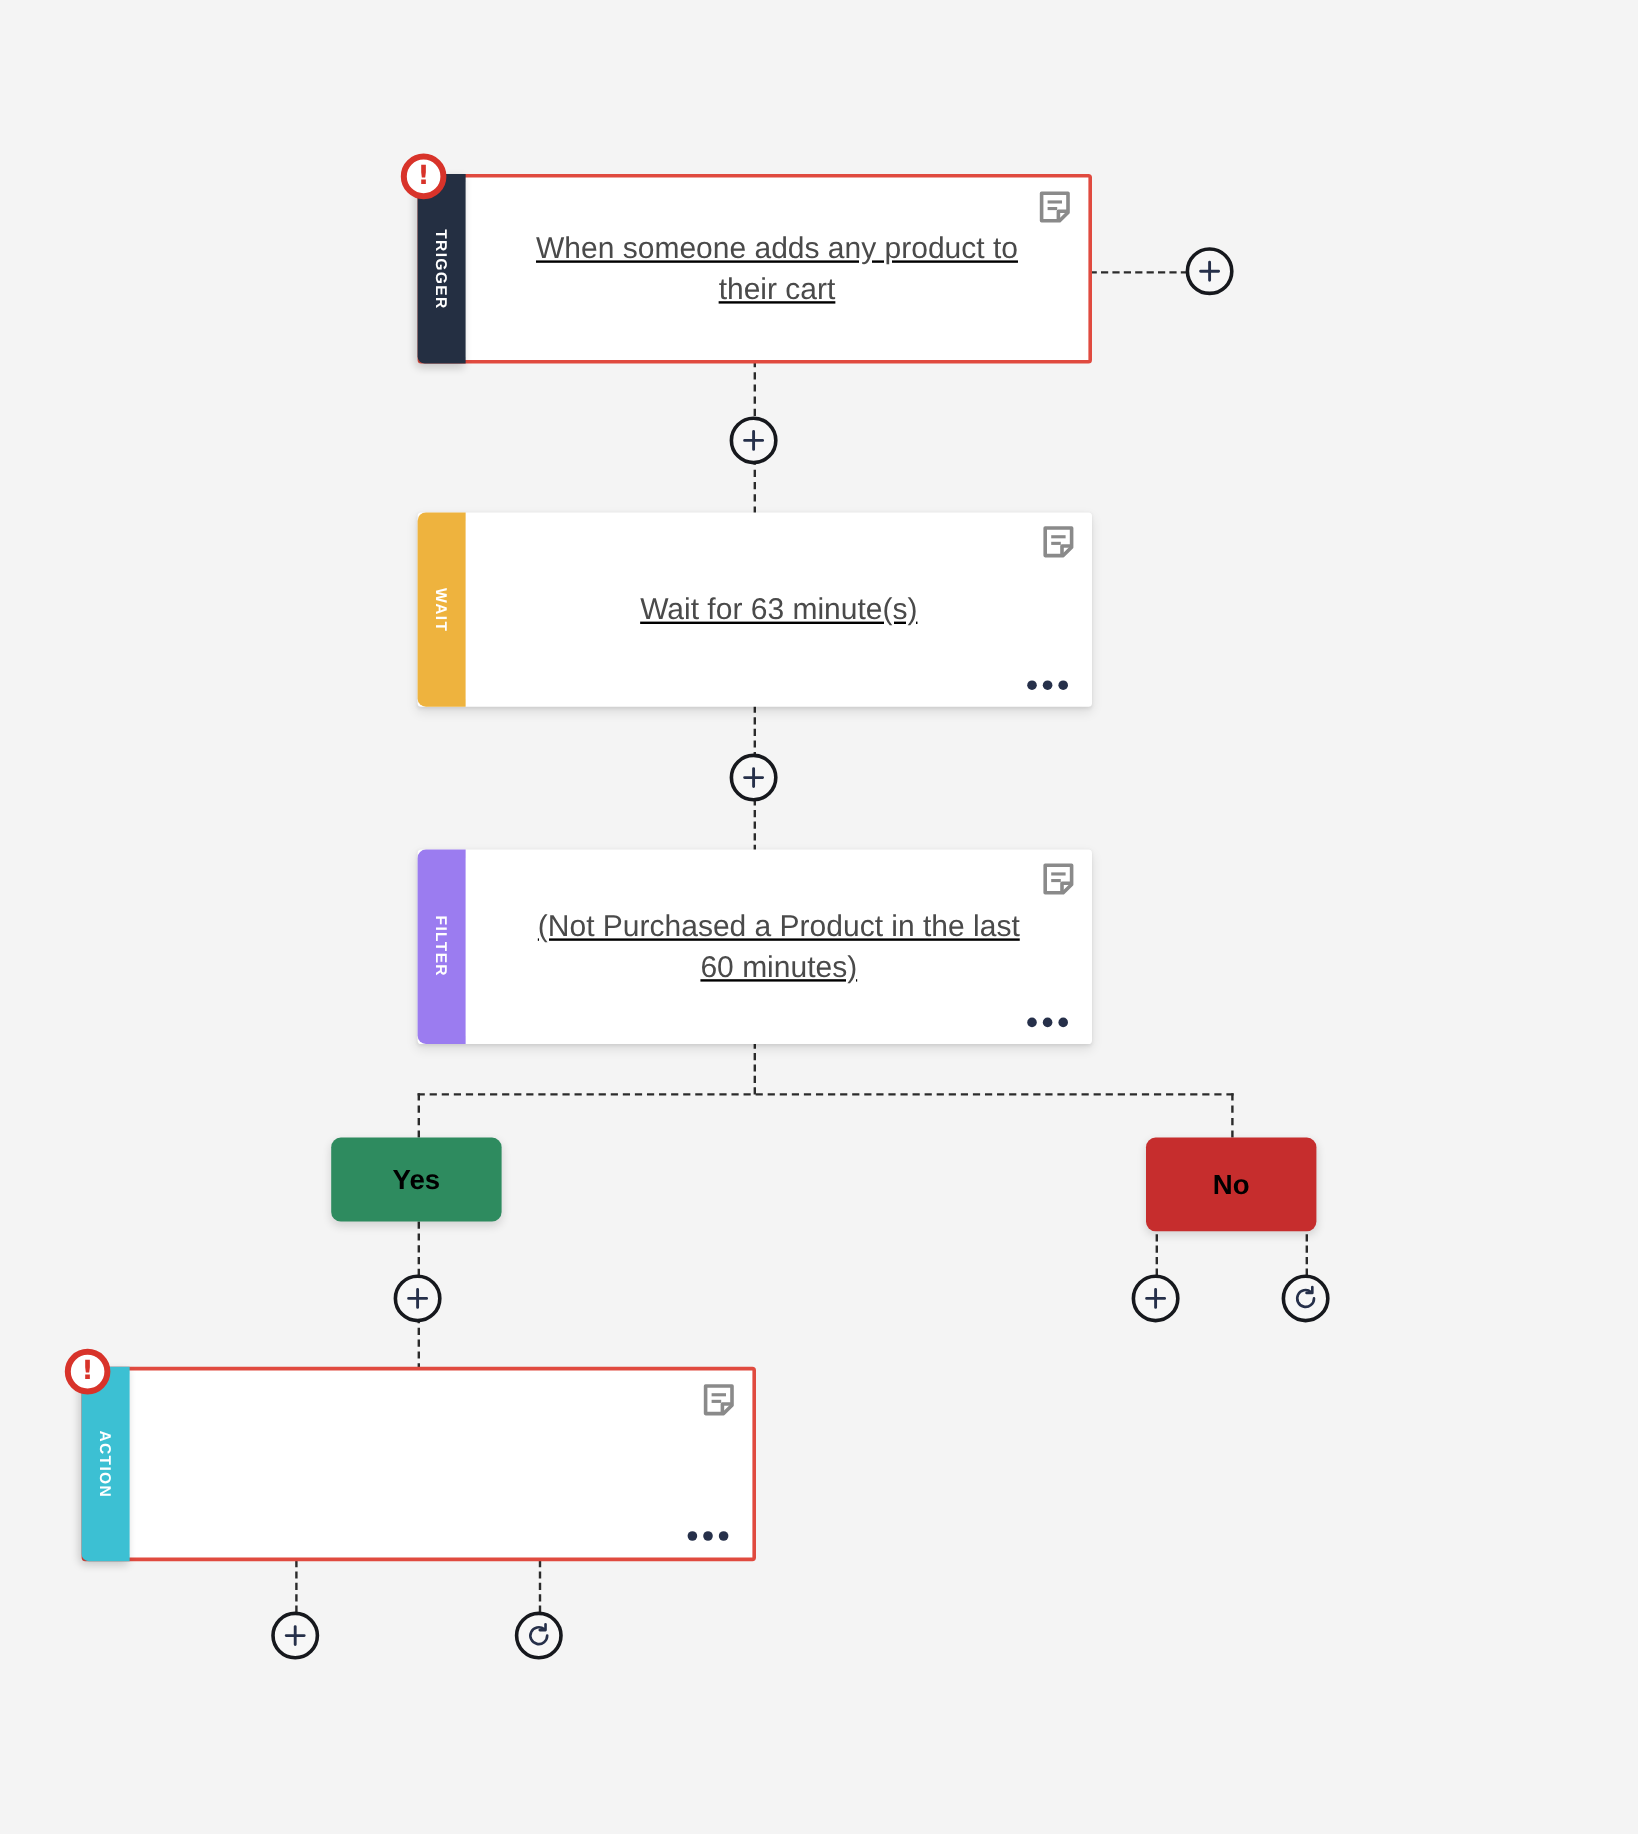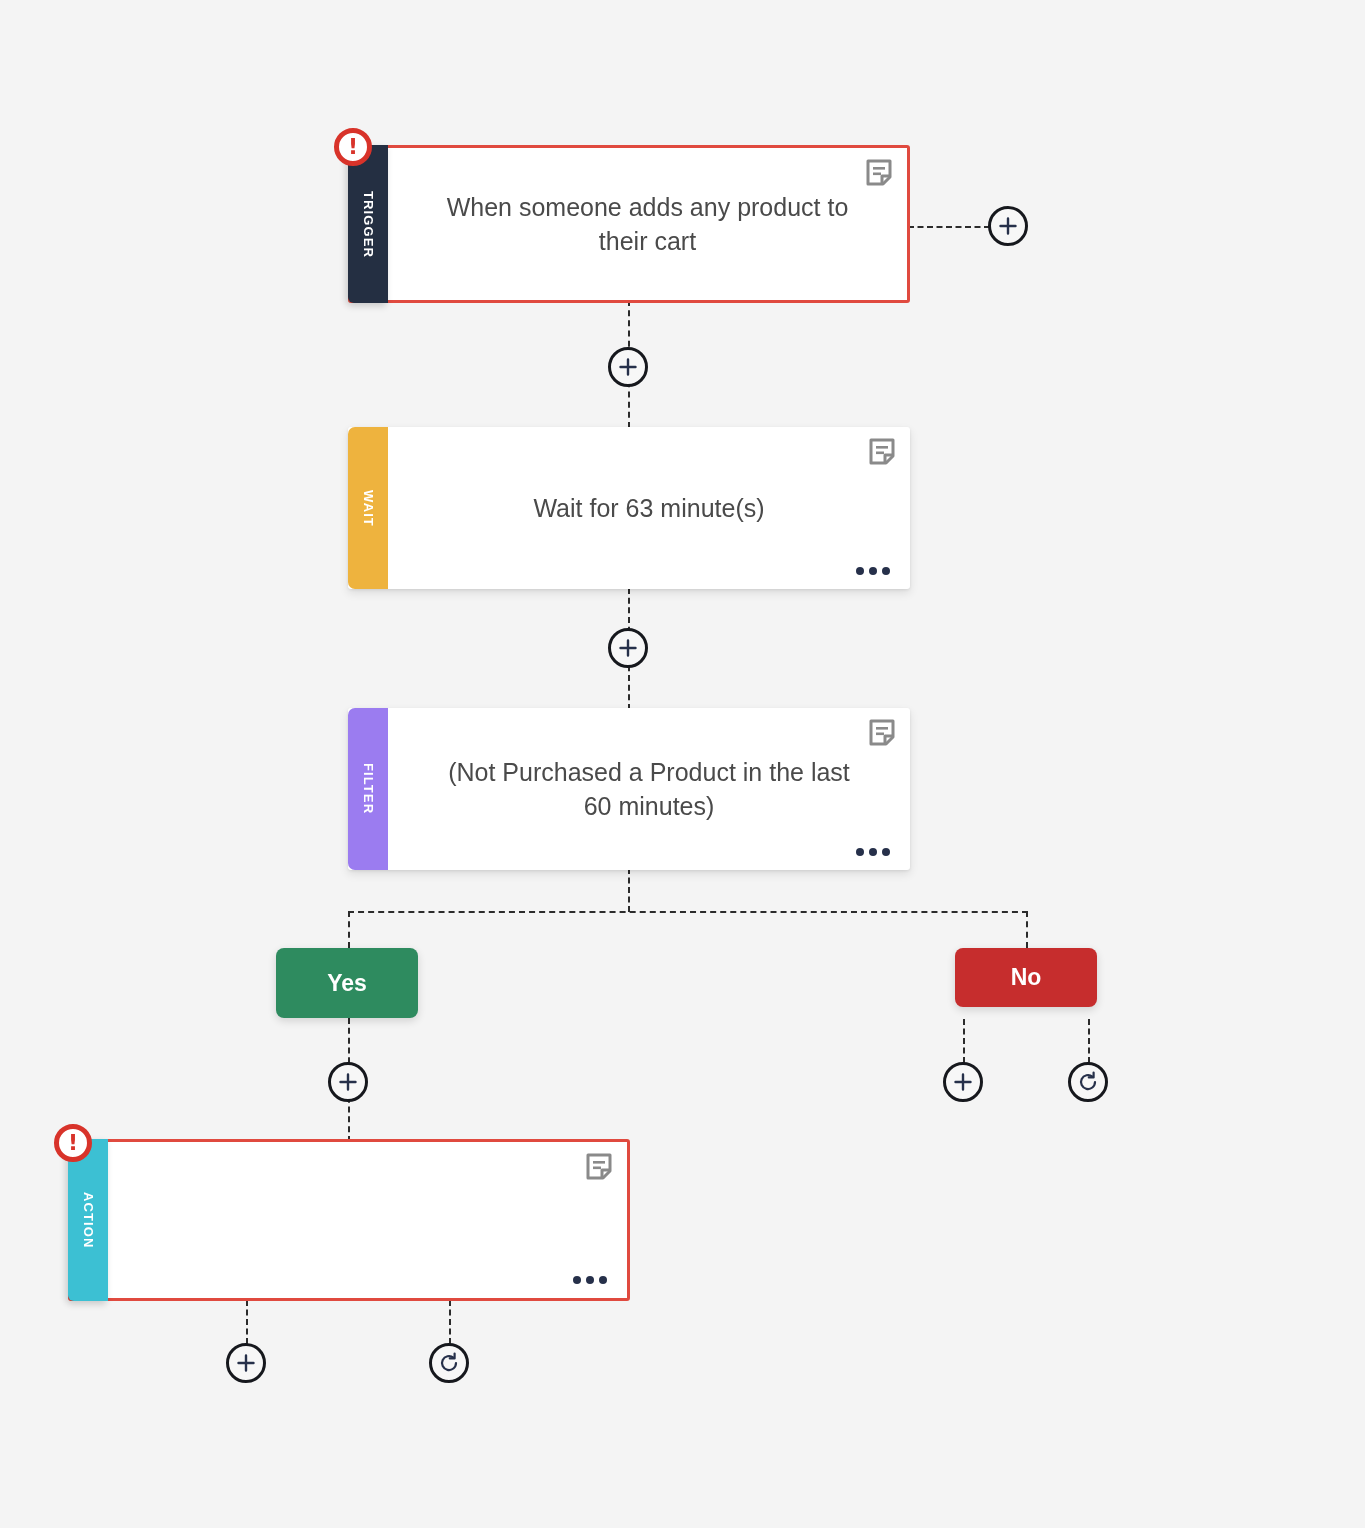--- a/index.html
+++ b/index.html
@@ -86,20 +86,21 @@
     user-select: none;
   }
   .node .body {
     flex: 1 1 auto;
     position: relative;
     display: flex;
     align-items: center;
     justify-content: center;
     padding: 14px 44px;
     box-sizing: border-box;
+    text-decoration: underline;
   }
   .node-title {
     color: #4a4a4a;
     font-size: 25px;
     line-height: 1.38;
     text-align: center;
     font-weight: 400;
   }
 
   
@@ -148,21 +149,21 @@
     font-family: "DejaVu Sans", sans-serif;
   }
 
   
   .branch-btn {
     position: absolute;
     border-radius: 8px;
     display: flex;
     align-items: center;
     justify-content: center;
-    color: #ffffff;
+    color: #000000;
     font-size: 23px;
     font-weight: bold;
     z-index: 5;
     cursor: pointer;
     box-shadow: 0 3px 8px rgba(0,0,0,0.14);
   }
 </style>
 </head>
 <body>
 
@@ -265,21 +266,21 @@
           <i></i>
           <i></i>
           <i></i>
         </span>
     </div>
   </div>
 
   <div class="branch-btn" style="left:276px; top:948px; width:142px; height:70px; background:#2e8b5f;">
     <span>Yes</span>
   </div>
-  <div class="branch-btn" style="left:955px; top:948px; width:142px; height:59px; background:#c62d2d;">
+  <div class="branch-btn" style="left:955px; top:948px; width:142px; height:78px; background:#c62d2d;">
     <span>No</span>
   </div>
 
   <div class="circle-btn" style="left:328px; top:1062px;">
     <svg width="20" height="20" viewBox="0 0 20 20">
       <path d="M10 2.5 V17.5 M2.5 10 H17.5" stroke="#26304a" stroke-width="2.4" stroke-linecap="round"></path>
     </svg>
   </div>
 
   <div class="circle-btn" style="left:943px; top:1062px;">

